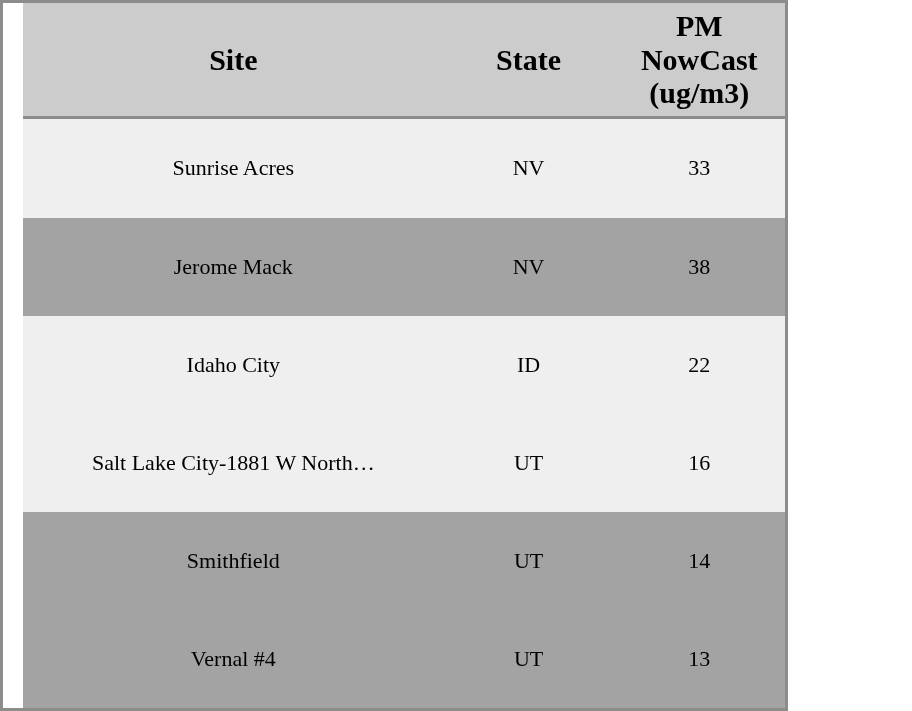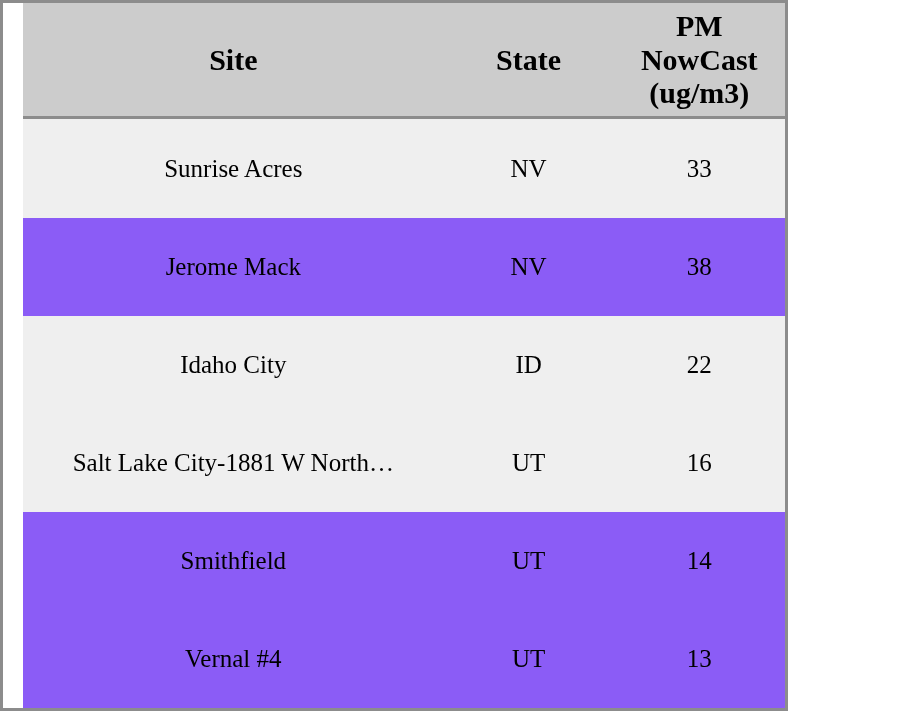--- a/index.html
+++ b/index.html
@@ -36,33 +36,33 @@
     vertical-align: middle;
     padding: 6px 4px;
     border-bottom: 3px solid #8c8c8c;
     line-height: 1.12;
   }
   col.col-site   { width: 55.2%; }
   col.col-state  { width: 22.3%; }
   col.col-value  { width: 22.5%; }
 
   tbody td {
-    font-size: 25px;
+    font-size: 22px;
     color: #000000;
     text-align: center;
     vertical-align: middle;
     padding: 0 4px;
     height: 58px;
     line-height: 1.1;
     white-space: nowrap;
     overflow: hidden;
     text-overflow: ellipsis;
   }
   tbody tr.odd  td { background: #efefef; }
-  tbody tr.even td { background: #8b5cf6; }
+  tbody tr.even td { background: #a3a3a3; }
 </style>
 </head>
 <body>
 
 <div class="table-frame">
   <table class="data-table">
     <colgroup>
       <col class="col-site">
       <col class="col-state">
       <col class="col-value">

